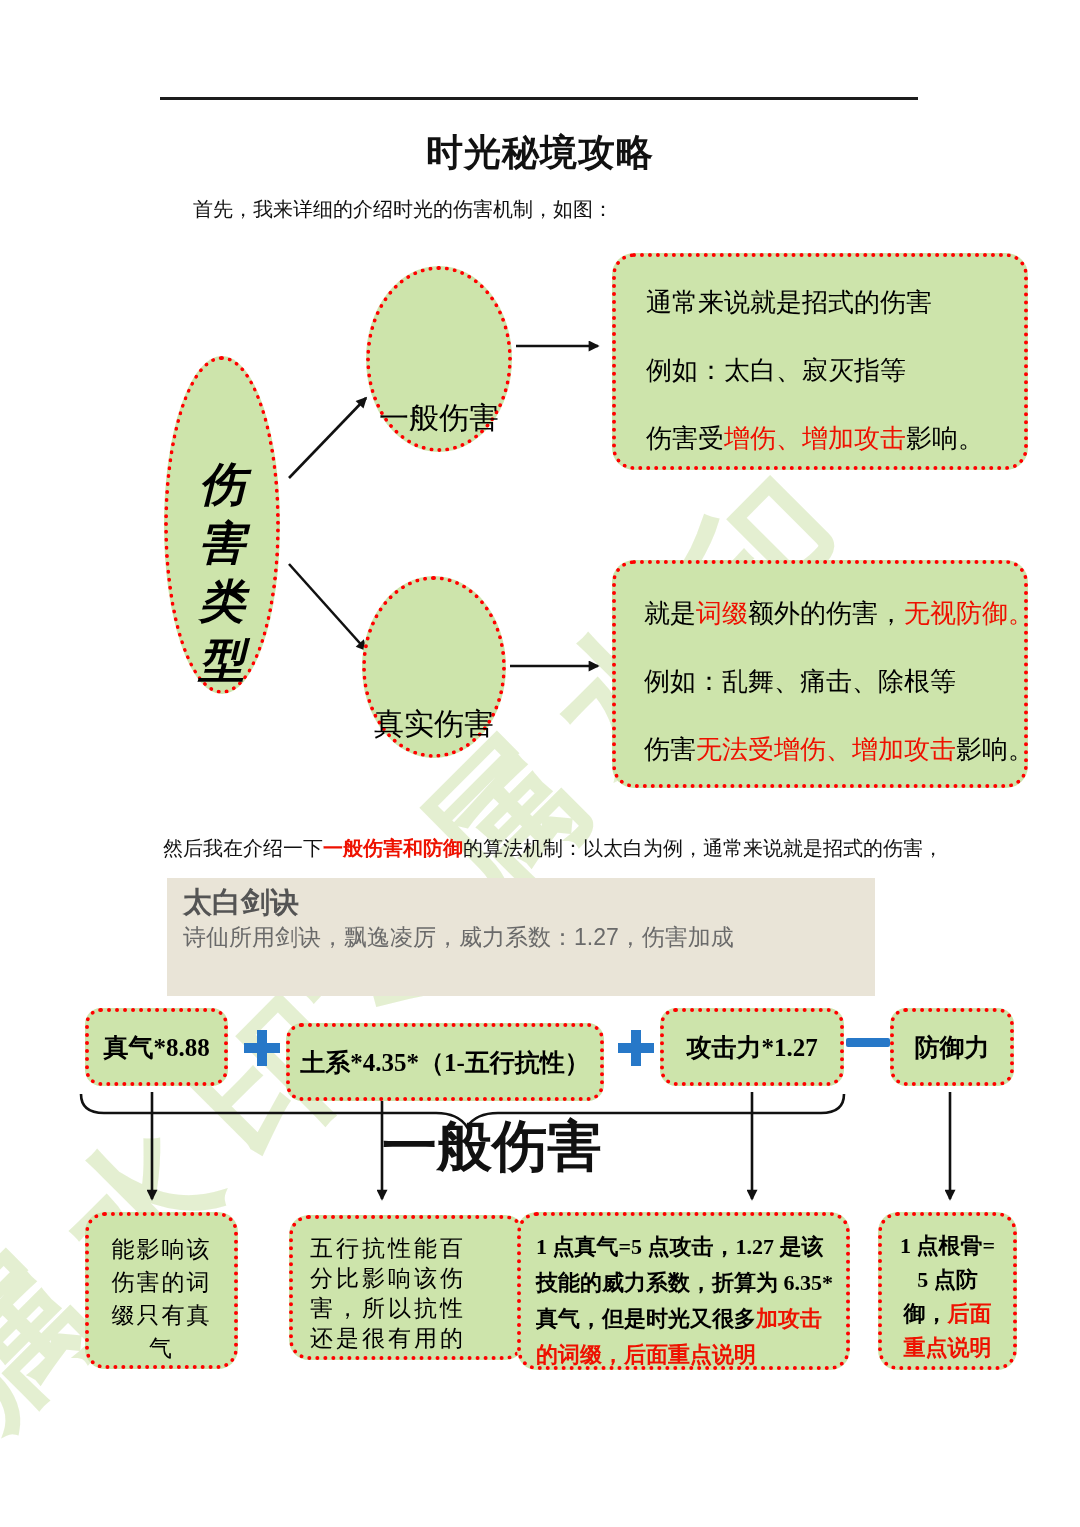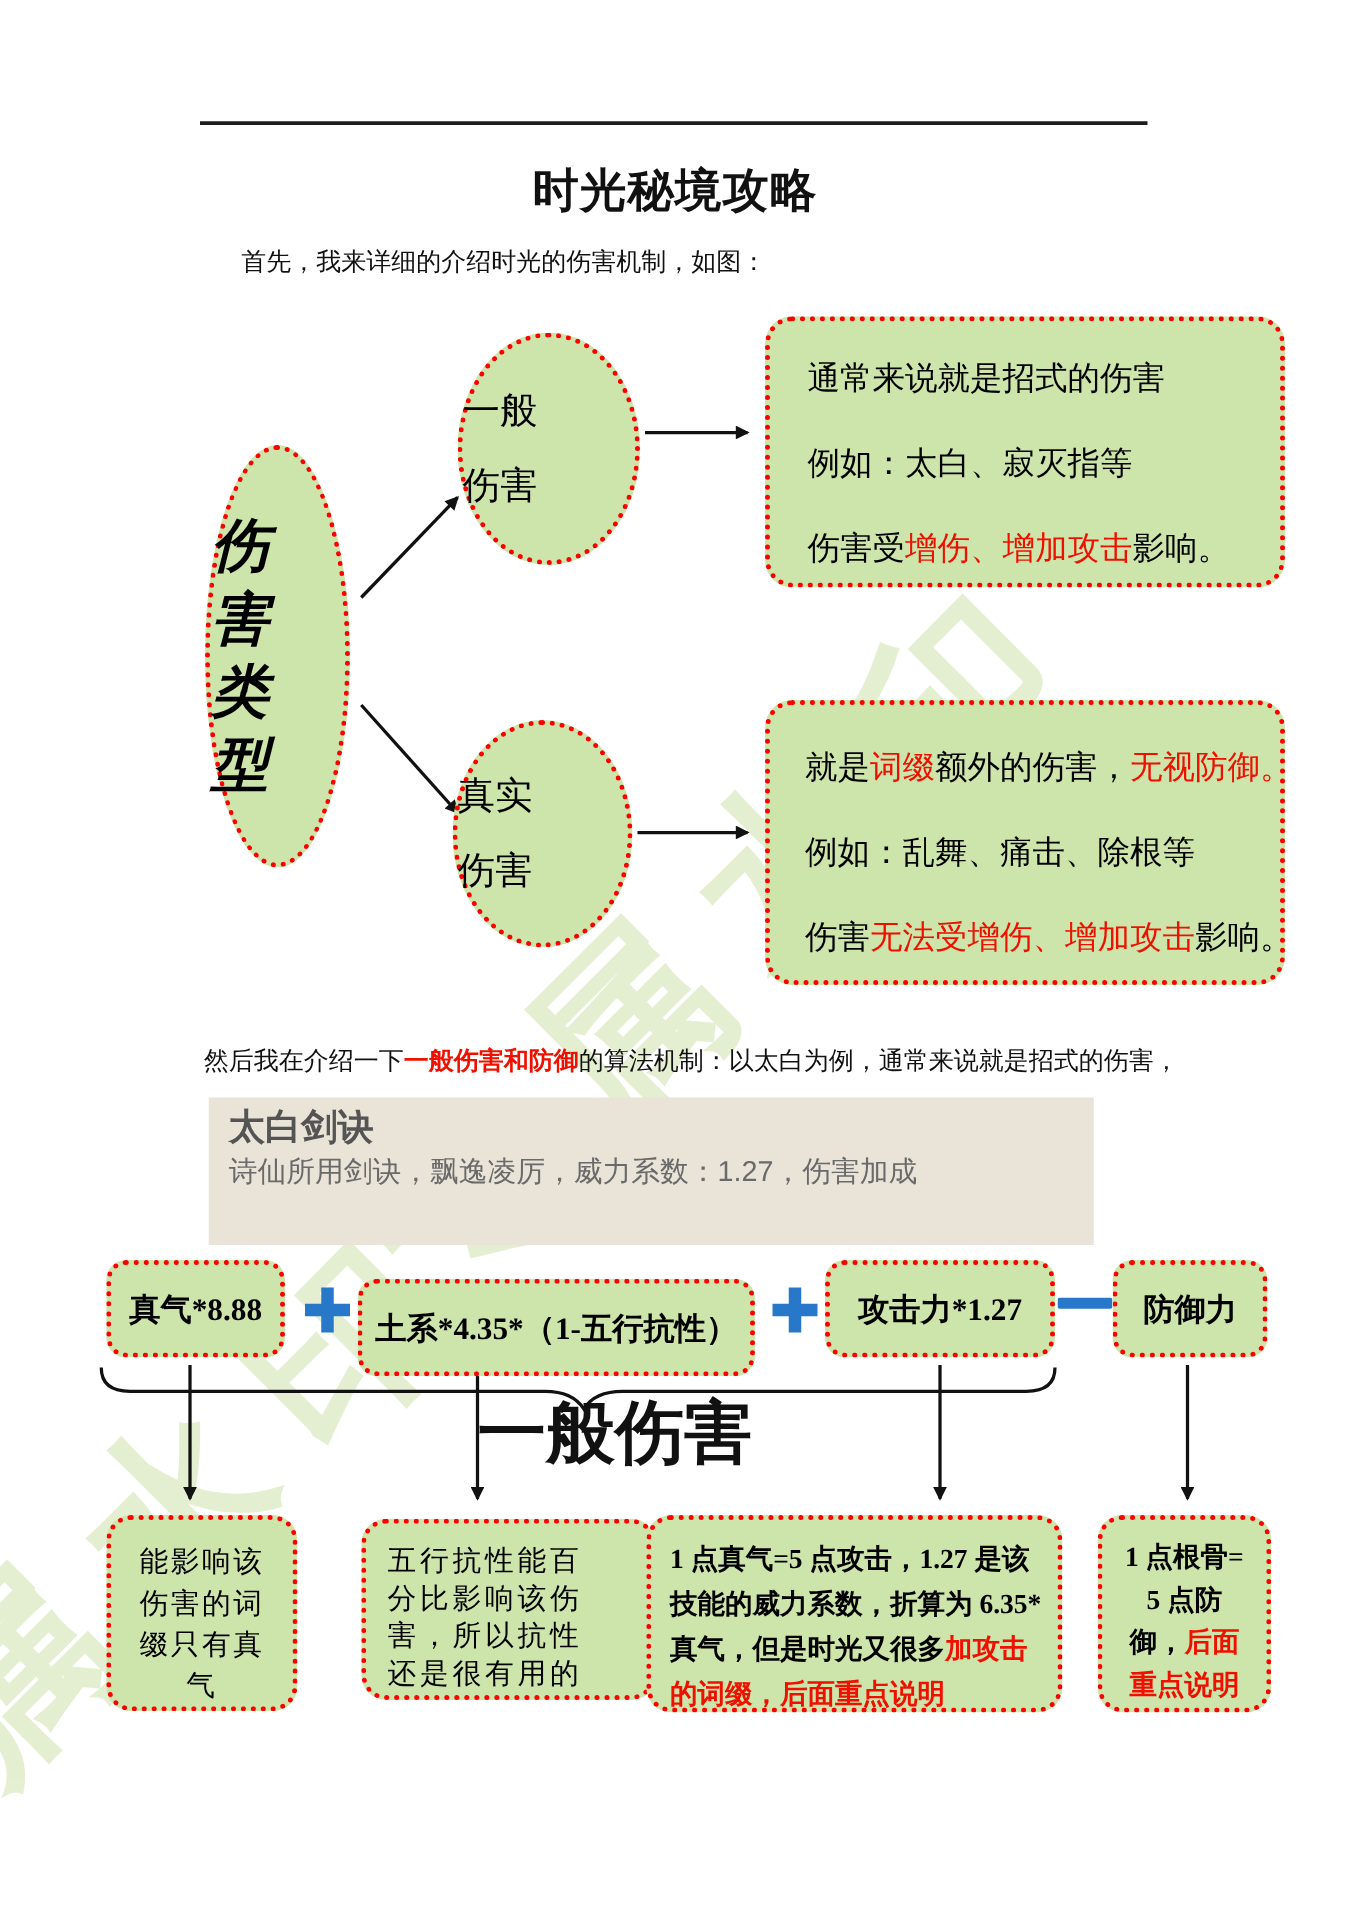--- a/index.html
+++ b/index.html
@@ -26,22 +26,22 @@
   .intro{ position:absolute; left:193px; top:196px; margin:0; font-size:20px; }
   .para2{ position:absolute; left:163px; top:835px; margin:0; font-size:20px; }
 
   
   .gshape{
     position:absolute; box-sizing:border-box;
     background:var(--box-green,#cde4ab);
     border:4px dotted var(--dot-red,#ff0000);
     font-family:"Liberation Serif", serif; color:#000;
   }
-  .ellipse{ border-radius:50%; display:flex; flex-direction:column;
-            align-items:flex-start; justify-content:center; text-align:center; }
+  .ellipse{ border-radius:50%; display:flex; flex-direction:row;
+            align-items:flex-end; justify-content:center; text-align:center; }
   .root-ellipse{ left:164px; top:356px; width:116px; height:338px; }
   .root-text{ font-size:46px; font-weight:600; width:48px; line-height:1.27;
               word-break:break-all; text-align:center;font-style:italic; }
   .normal-ellipse{ left:366px; top:266px; width:146px; height:186px; font-size:30px; }
   .real-ellipse{ left:362px; top:576px; width:144px; height:182px; font-size:30px; }
   .ellipse .eline{ line-height:60px; }
 
   .rbox{ border-radius:22px; }
   .detail-box{ width:416px; font-size:26px; }
   .normal-box{ left:612px; top:253px; height:217px; padding:12px 0 0 30px; }

